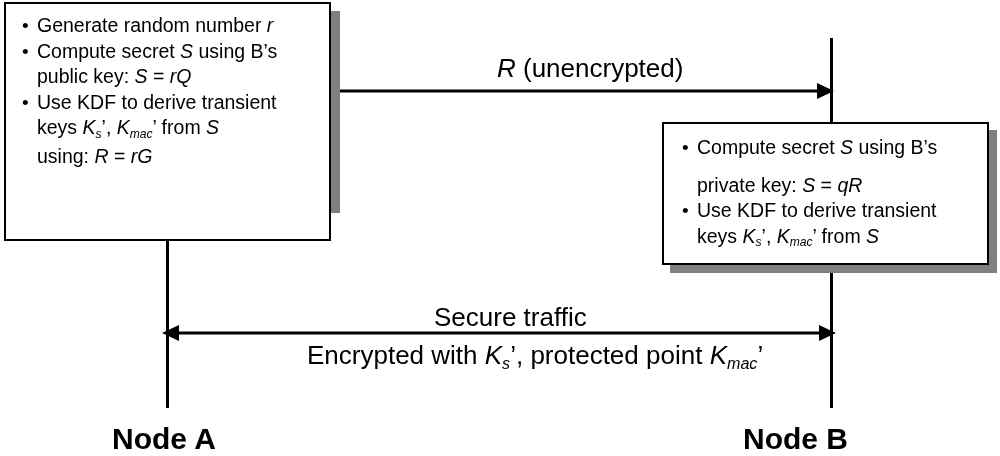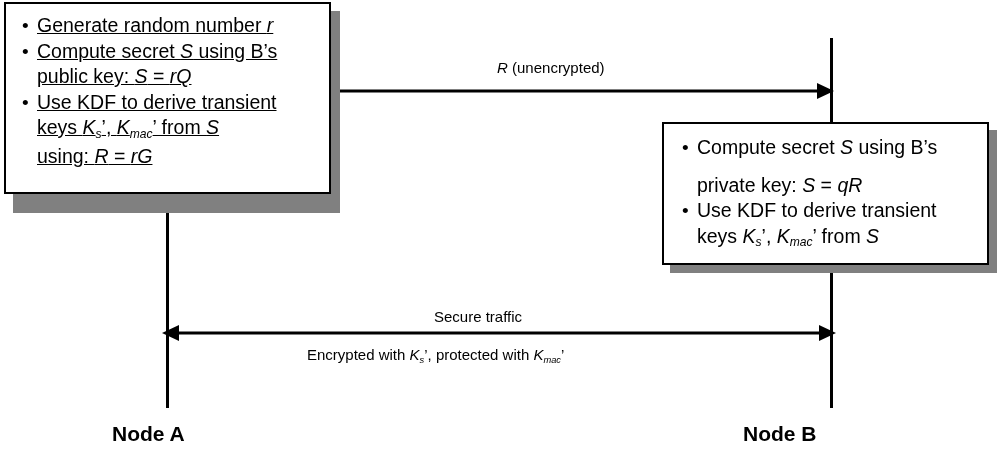--- a/index.html
+++ b/index.html
@@ -33,21 +33,21 @@
     border: 2px solid #000000;
     box-sizing: border-box;
     z-index: 5;
   }
   .note-shadow {
     position: absolute;
     background: #808080;
     z-index: 4;
   }
 
-  #box-a        { left: 4px;  top: 2px;   width: 327px; height: 192px; text-decoration: underline; }
+  #box-a        { left: 4px;  top: 2px;   width: 327px; height: 239px; }
   #box-a-shadow { left: 13px; top: 11px;  width: 327px; height: 202px; }
   #box-b        { left: 662px; top: 122px; width: 327px; height: 143px; }
   #box-b-shadow { left: 670px; top: 130px; width: 327px; height: 143px; }
 
   .bullet-list {
     list-style: none;
     margin: 0;
     padding: 9px 6px 0 16px;
     font-size: 19.5px;
     line-height: 25.5px;
@@ -79,31 +79,31 @@
   .arrow-svg {
     position: absolute;
     z-index: 3;
   }
   #arrow-r-svg        { left: 330px; top: 78px;  width: 506px; height: 26px; }
   #arrow-secure-svg   { left: 160px; top: 320px; width: 678px; height: 26px; }
 
   
   .free-text {
     position: absolute;
-    font-size: 15px;
+    font-size: 26px;
     white-space: nowrap;
     line-height: 22px;
   }
   #label-r        { left: 497px; top: 57px; }
   #label-secure   { left: 434px; top: 306px; text-align: center; }
   #label-secure2  { left: 307px; top: 344px; }
 
   .node-label {
     position: absolute;
-    font-size: 21px;
+    font-size: 30px;
     font-weight: bold;
     white-space: nowrap;
     text-align: center;
   }
   #node-a-label { left: 112px; top: 422px; }
   #node-b-label { left: 743px; top: 422px; }
 </style>
 <style>.bullet-list li.cont::before{content:"";}</style></head>
 <body>
 
@@ -140,18 +140,18 @@
     <ul class="bullet-list">
         <li><span>Compute secret </span><i class="v">S</i><span> using B’s</span></li>
         <li class="cont" style="list-style: none; margin-top: 12px; --no-bullet: 1;"><span>private key: </span><i class="v">S</i><span> = </span><i class="v">qR</i></li>
         <li><span>Use KDF to derive transient</span></li>
         <li class="cont" style="list-style: none; --no-bullet: 1;"><span>keys </span><i class="v">K</i><sub class="s">s</sub><span>’, </span><i class="v">K</i><sub class="s">mac</sub><span>’ from </span><i class="v">S</i></li>
       </ul>
   </div>
 
   <div class="free-text" id="label-r"><i class="v">R</i><span> (unencrypted)</span></div>
   <div class="free-text" id="label-secure">Secure traffic</div>
-  <div class="free-text" id="label-secure2"><span>Encrypted with </span><i class="v">K</i><sub class="s">s</sub><span>’, protected with </span><i class="v">K</i><sub class="s">mac</sub><span>’</span></div>
+  <div class="free-text" id="label-secure2"><span>Encrypted with </span><i class="v">K</i><sub class="s">s</sub><span>’, protected point </span><i class="v">K</i><sub class="s">mac</sub><span>’</span></div>
 
   <div class="node-label" id="node-a-label">Node A</div>
   <div class="node-label" id="node-b-label">Node B</div>
 
 </div>
 
 </body></html>

